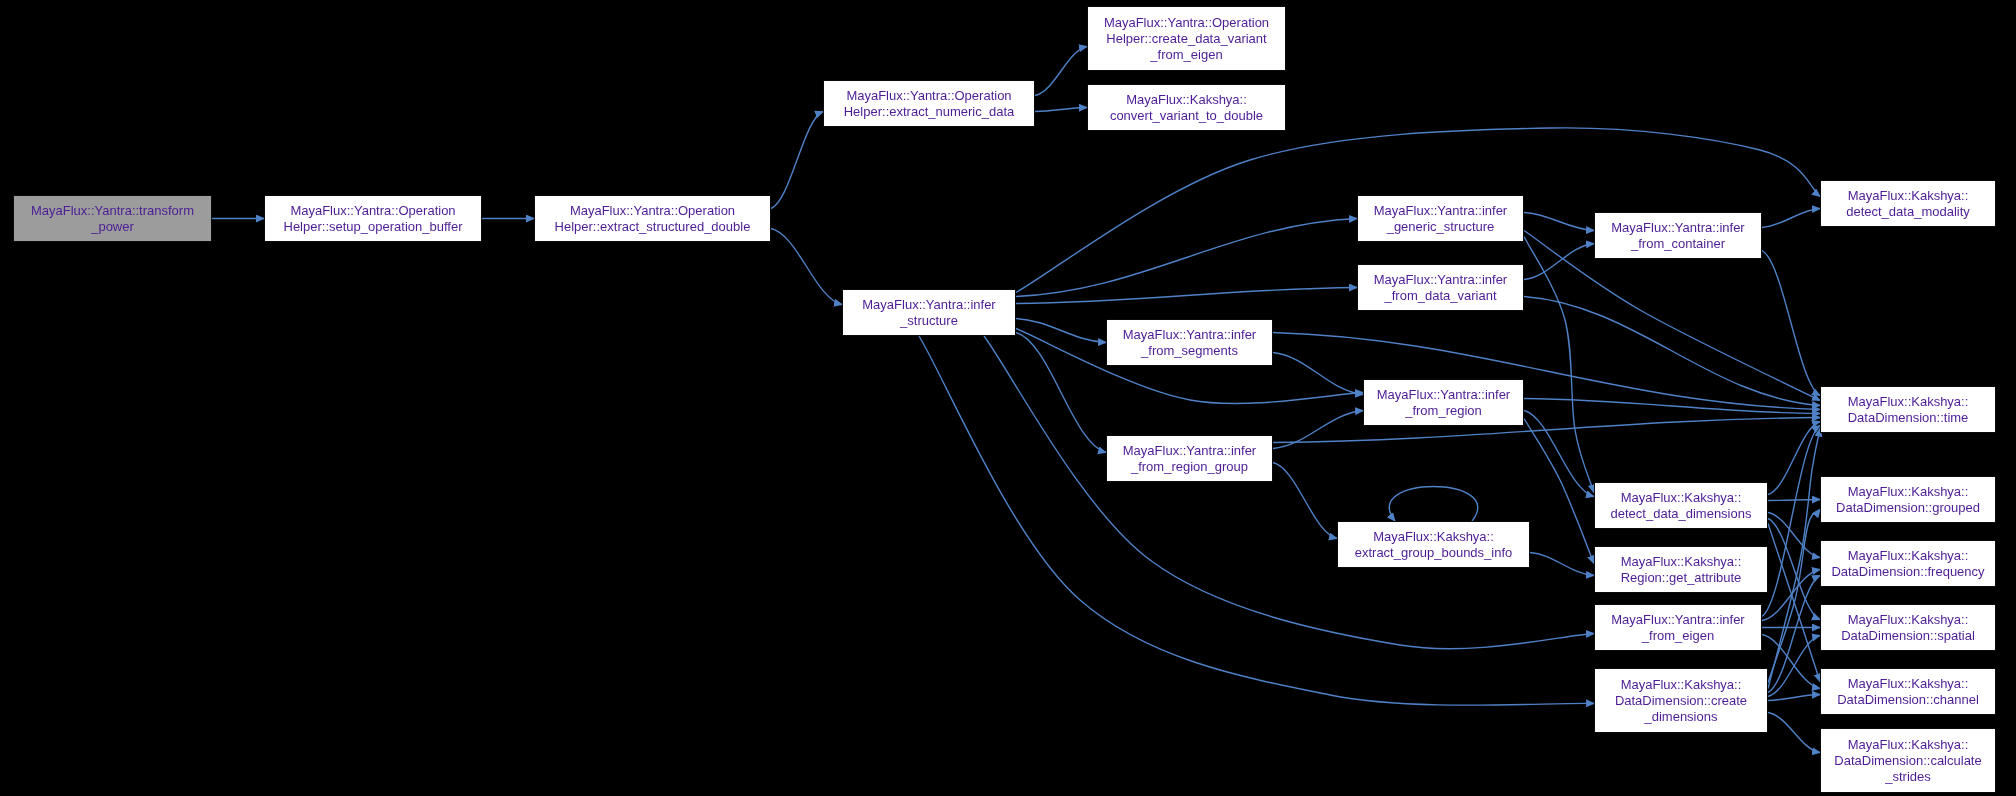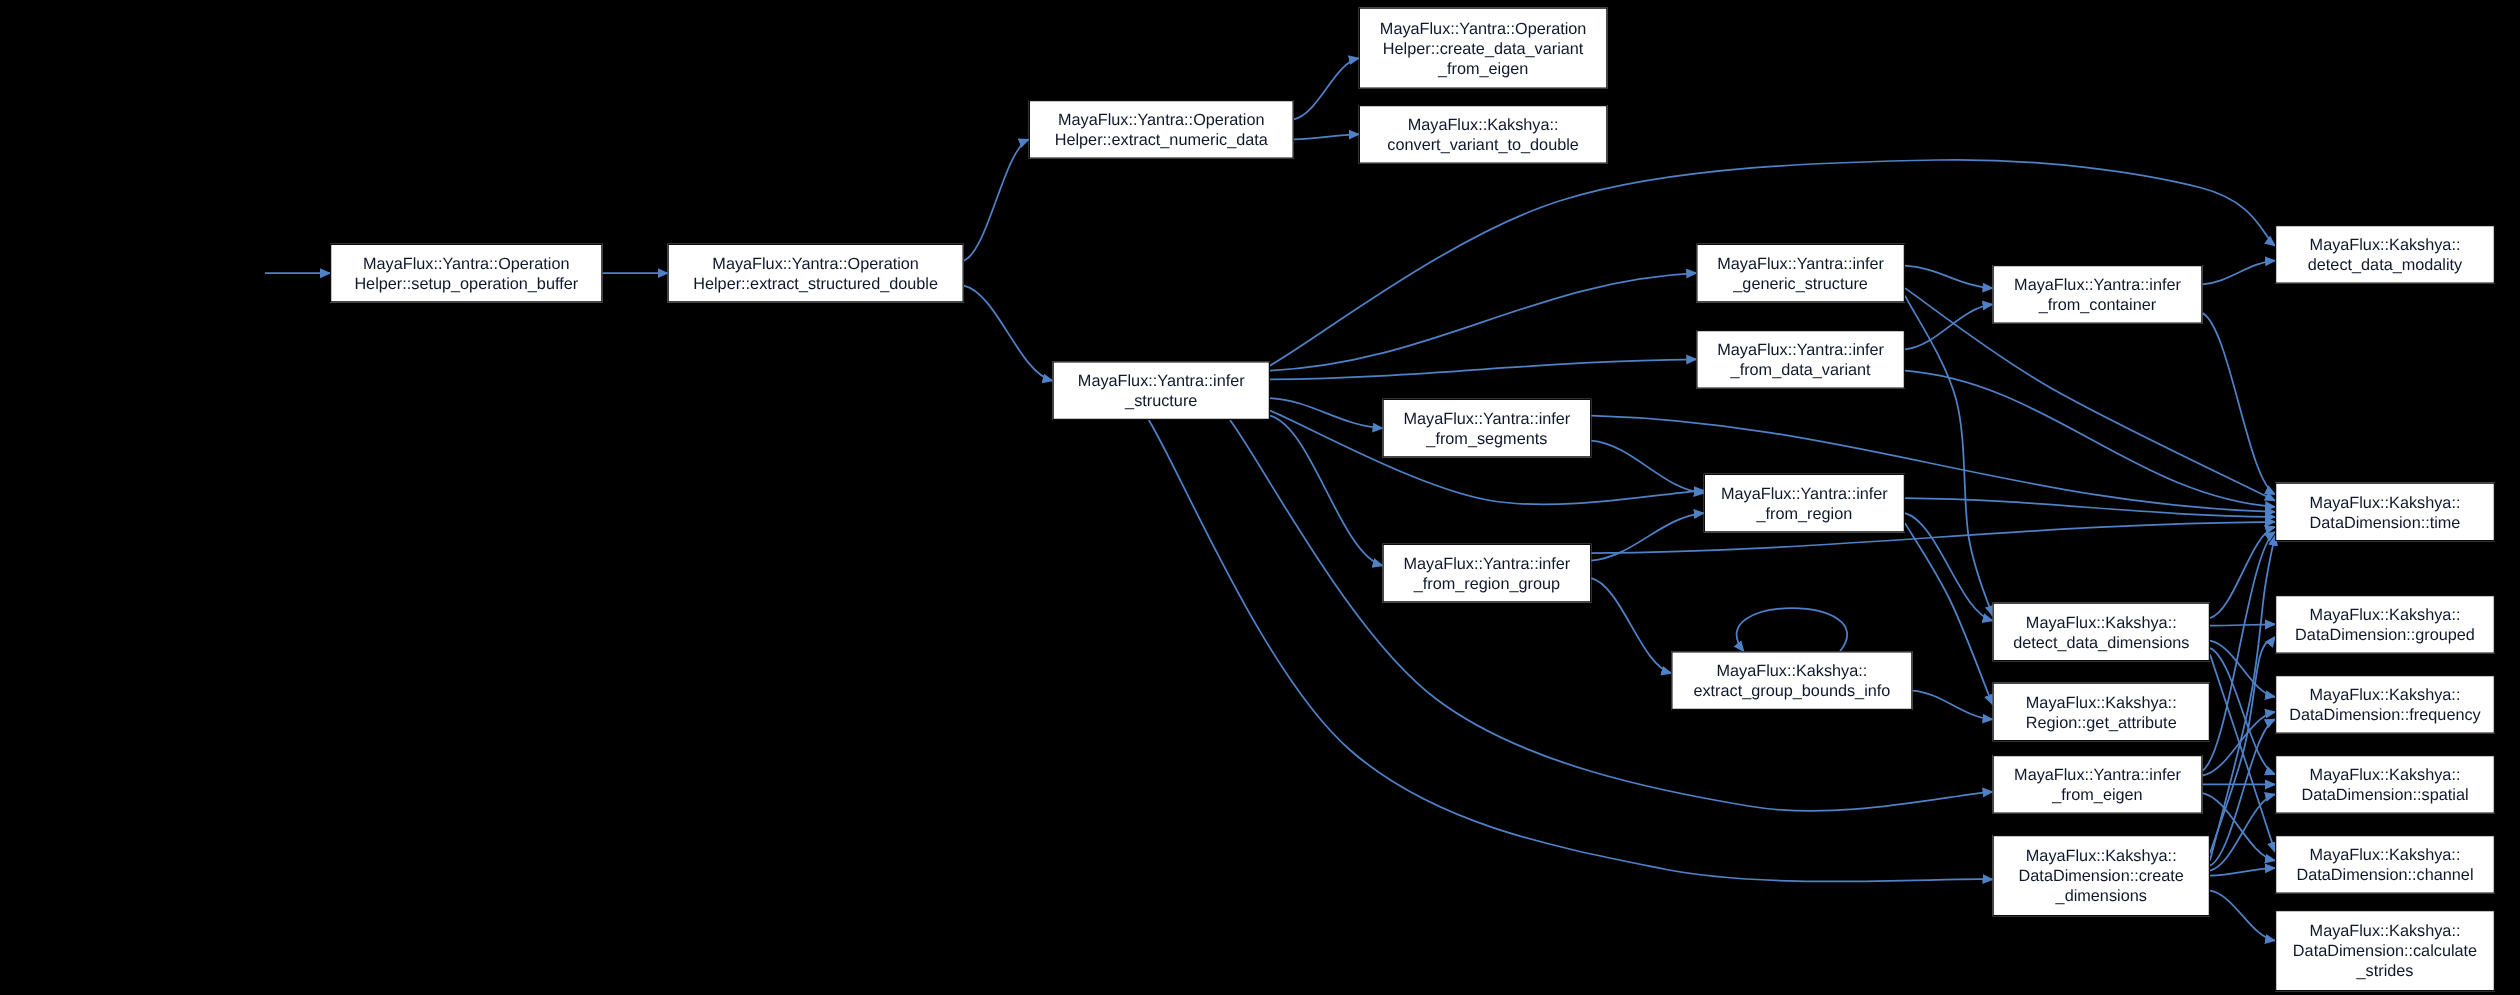--- a/index.html
+++ b/index.html
@@ -4,21 +4,21 @@
 <style>
   html,body{margin:0;padding:0;background:#000;}
   #stage{
     position:relative;width:2016px;height:796px;background:#000;
     overflow:hidden;font-family:"Liberation Sans",sans-serif;
   }
   #edge-layer{position:absolute;left:0;top:0;}
   .edge{fill:none;stroke:#4f81c7;stroke-width:1.4px;}
   .node{
     position:absolute;box-sizing:border-box;
-    background:#fff;border:1px solid #0a0a0a;color:#0f172a;
+    background:#fff;border:1px solid #0a0a0a;color:#4c1d95;
     display:flex;align-items:center;justify-content:center;
     text-align:center;white-space:pre-line;
     font-size:13px;line-height:16px;
   }
   .node.highlight{background:#9c9c9c;}
   .node[data-interactable="true"]{cursor:pointer;}
 </style>
 </head>
 <body>
 
@@ -70,20 +70,22 @@
       <path d="M 1762 627.5 C 1784.04 627.5, 1797.96 627.5, 1820 627.5" class="edge" marker-end="url(#arrow)" data-interactable="false"></path>
       <path d="M 1762 634.5 C 1784.04 638.82, 1797.96 684.18, 1820 688.5" class="edge" marker-end="url(#arrow)" data-interactable="false"></path>
       <path d="M 1768 688.5 C 1773.3333333333333 667.0833333333334, 1792.6666666666667 596.4166666666666, 1800 560 C 1807.3333333333333 523.5833333333334, 1808.6666666666667 491.9166666666667, 1812 470 C 1815.3333333333333 448.0833333333333, 1818.6666666666667 435.4166666666667, 1820 428.5" class="edge" marker-end="url(#arrow)" data-interactable="false"></path>
       <path d="M 1768 682.5 C 1772.5 668.75, 1788.3333333333333 626.25, 1795 600 C 1801.6666666666667 573.75, 1803.8333333333333 540.0833333333334, 1808 525 C 1812.1666666666667 509.9166666666667, 1818 512.0833333333334, 1820 509.5" class="edge" marker-end="url(#arrow)" data-interactable="false"></path>
       <path d="M 1768 692.5 C 1787.76 683.14, 1800.24 584.86, 1820 575.5" class="edge" marker-end="url(#arrow)" data-interactable="false"></path>
       <path d="M 1768 696.5 C 1787.76 691.62, 1800.24 640.38, 1820 635.5" class="edge" marker-end="url(#arrow)" data-interactable="false"></path>
       <path d="M 1768 700.5 C 1787.76 700.02, 1800.24 694.98, 1820 694.5" class="edge" marker-end="url(#arrow)" data-interactable="false"></path>
       <path d="M 1768 712.5 C 1787.76 715.7, 1800.24 749.3, 1820 752.5" class="edge" marker-end="url(#arrow)" data-interactable="false"></path>
     </svg>
 
+<div class="node highlight" data-interactable="false" style="left: 13px; top: 195px; width: 199px; height: 47px;">MayaFlux::Yantra::transform
+_power</div>
     <div class="node" data-interactable="true" style="left: 264px; top: 195px; width: 218px; height: 47px;">MayaFlux::Yantra::Operation
 Helper::setup_operation_buffer</div>
     <div class="node" data-interactable="true" style="left: 534px; top: 195px; width: 237px; height: 47px;">MayaFlux::Yantra::Operation
 Helper::extract_structured_double</div>
     <div class="node" data-interactable="true" style="left: 823px; top: 80px; width: 212px; height: 47px;">MayaFlux::Yantra::Operation
 Helper::extract_numeric_data</div>
     <div class="node" data-interactable="true" style="left: 1087px; top: 6px; width: 199px; height: 65px;">MayaFlux::Yantra::Operation
 Helper::create_data_variant
 _from_eigen</div>
     <div class="node" data-interactable="true" style="left: 1087px; top: 84px; width: 199px; height: 47px;">MayaFlux::Kakshya::

